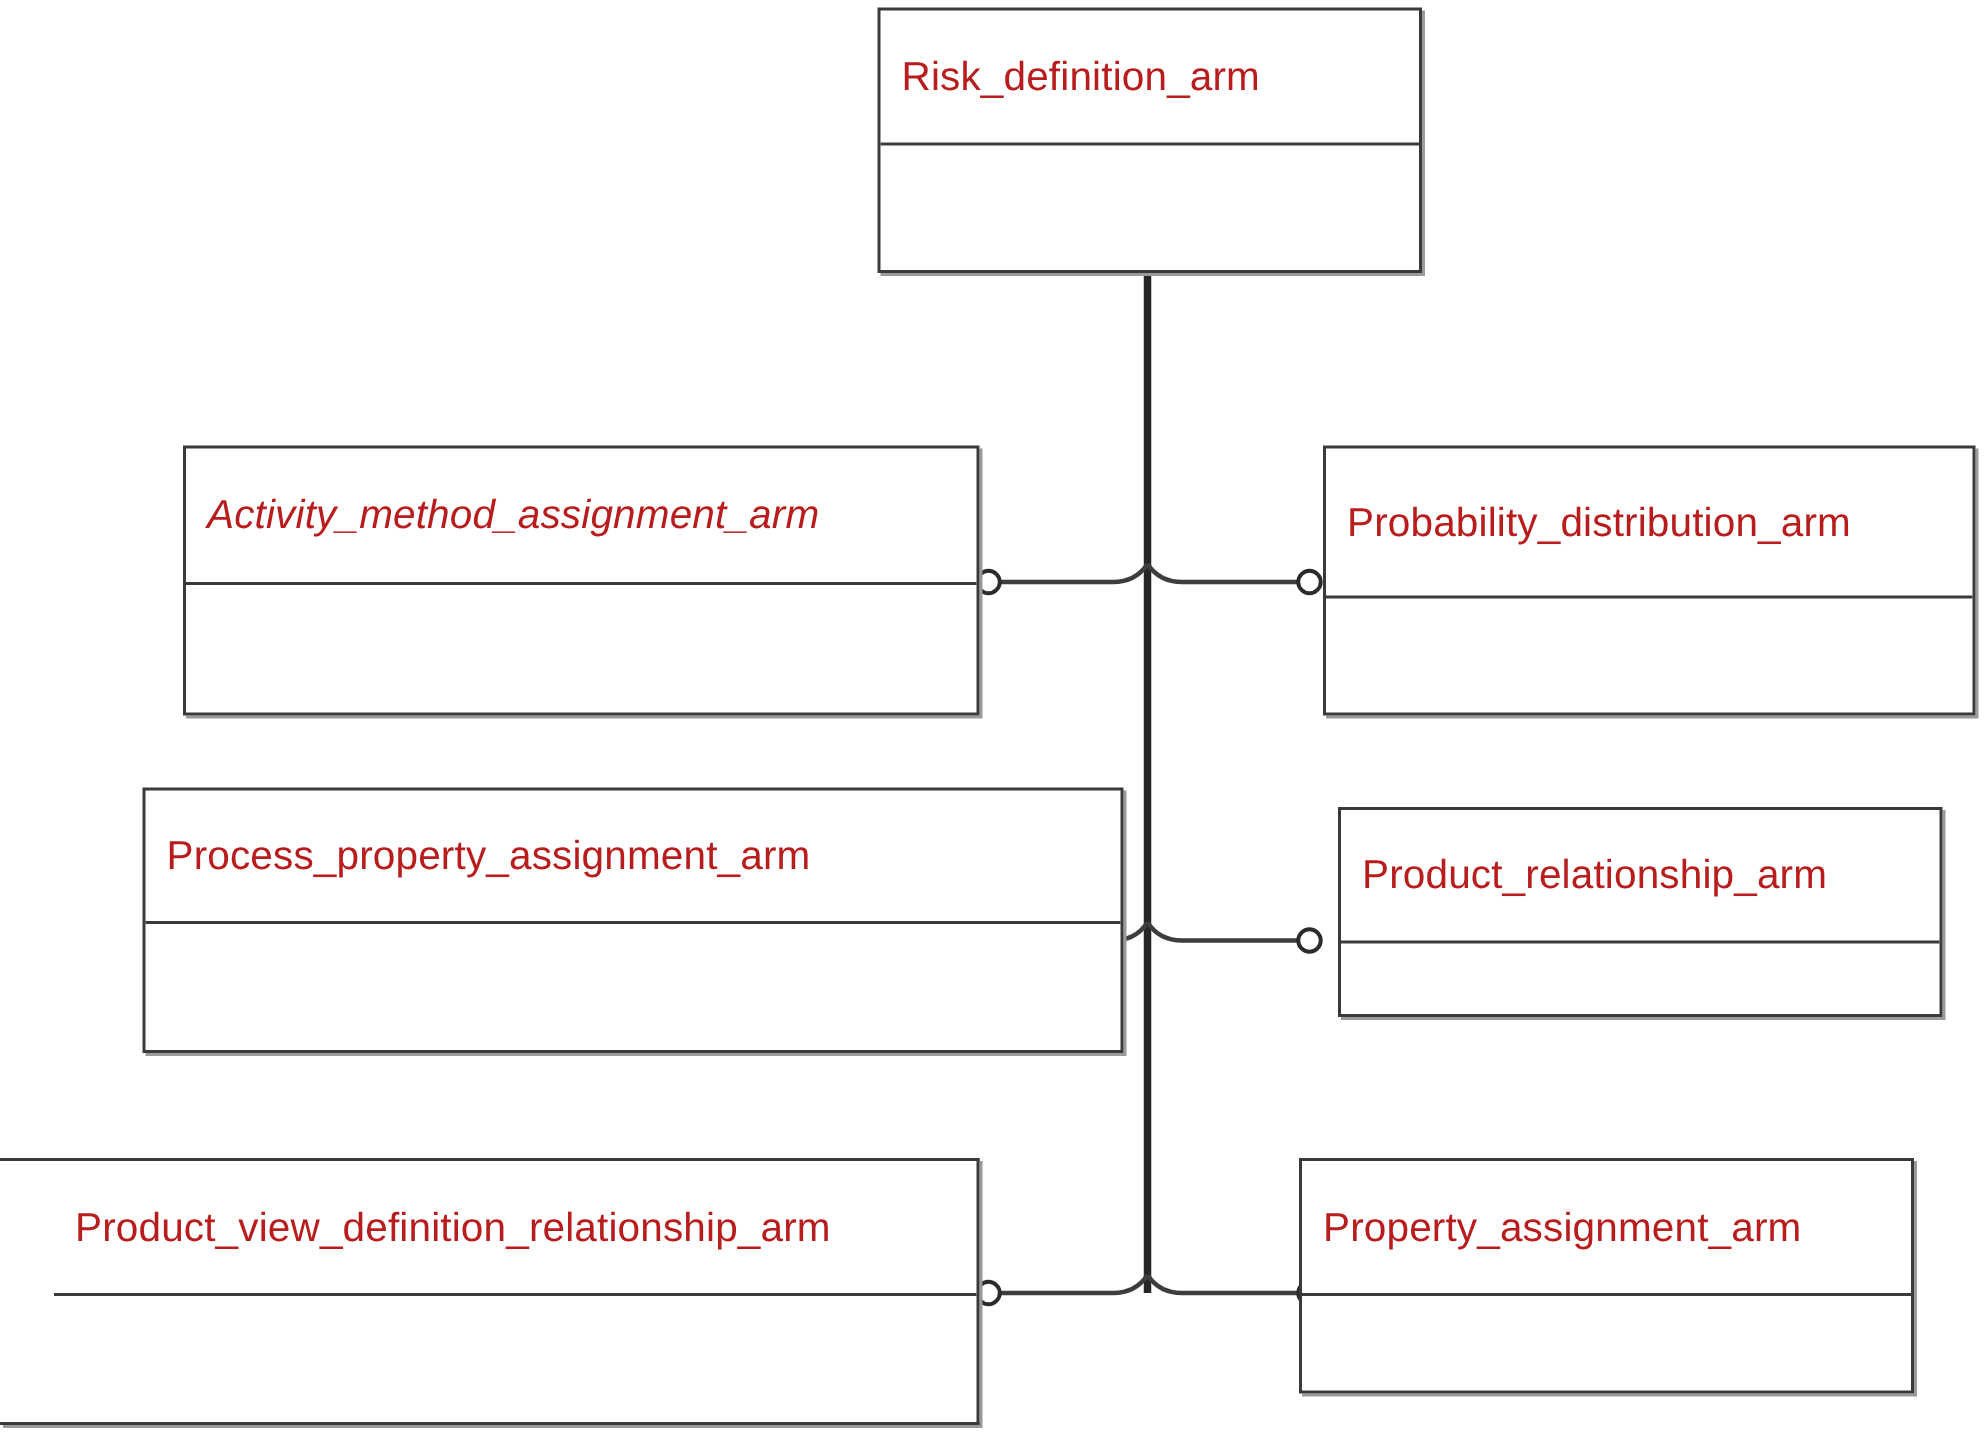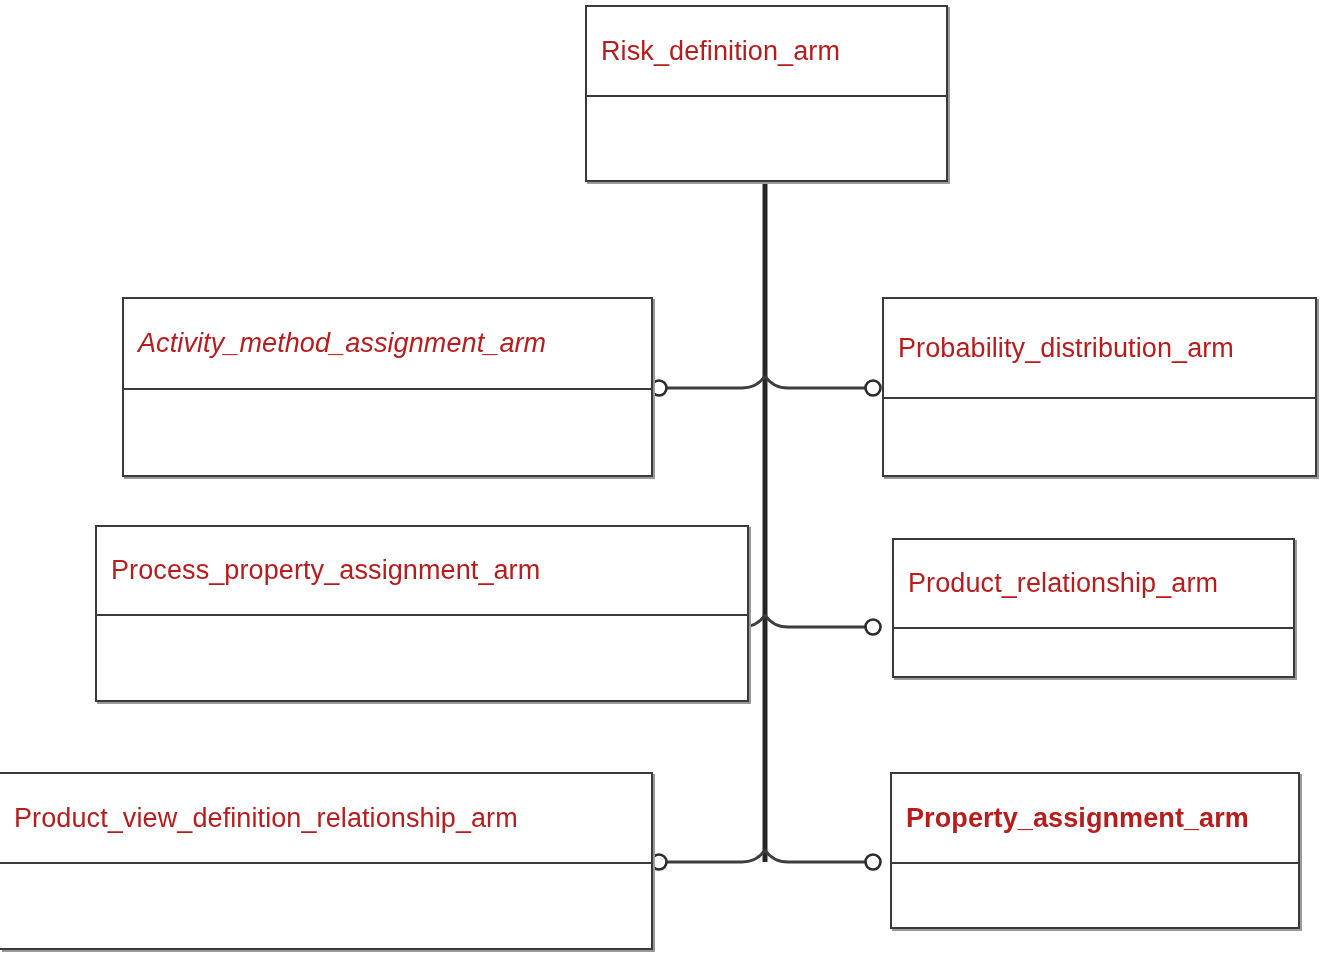--- a/index.html
+++ b/index.html
@@ -33,21 +33,21 @@
     white-space:nowrap;
     overflow:visible;
     color:#b91c1c;
     font-size:27px;
     letter-spacing:0.1px;
   }
   .entity .ent-body{
     width:100%;
   }
   
-  .clip-left{ border-left:none; }
+  .clip-left{ border-left:none;padding-left:36px; }
   
   #wires{
     position:absolute;
     left:0; top:0;
     width:1325px;
     height:957px;
     pointer-events:none;
   }
   .trunk{
     stroke:#262626;
@@ -113,18 +113,18 @@
   <div class="entity" id="ent-r1-right" style="left: 882px; top: 538px; width: 403px; height: 140px; margin-left: 10px;">
     <div class="ent-title" style="height: 89px;">Product_relationship_arm</div>
     <div class="ent-body" style="height: 88px;"></div>
   </div>
 
   <div class="entity clip-left" id="ent-r2-left" style="left: 0px; top: 772px; width: 653px; height: 178px;">
     <div class="ent-title" style="height: 90px;">Product_view_definition_relationship_arm</div>
     <div class="ent-body" style="height: 88px;"></div>
   </div>
 
-  <div class="entity" id="ent-r2-right" style="left: 890px; top: 772px; width: 410px; height: 157px; font-weight: bold;">
+  <div class="entity" id="ent-r2-right" style="left: 866px; top: 772px; width: 410px; height: 157px;">
     <div class="ent-title" style="height: 90px;">Property_assignment_arm</div>
     <div class="ent-body" style="height: 95px;"></div>
   </div>
 
 </div>
 
 </body></html>

